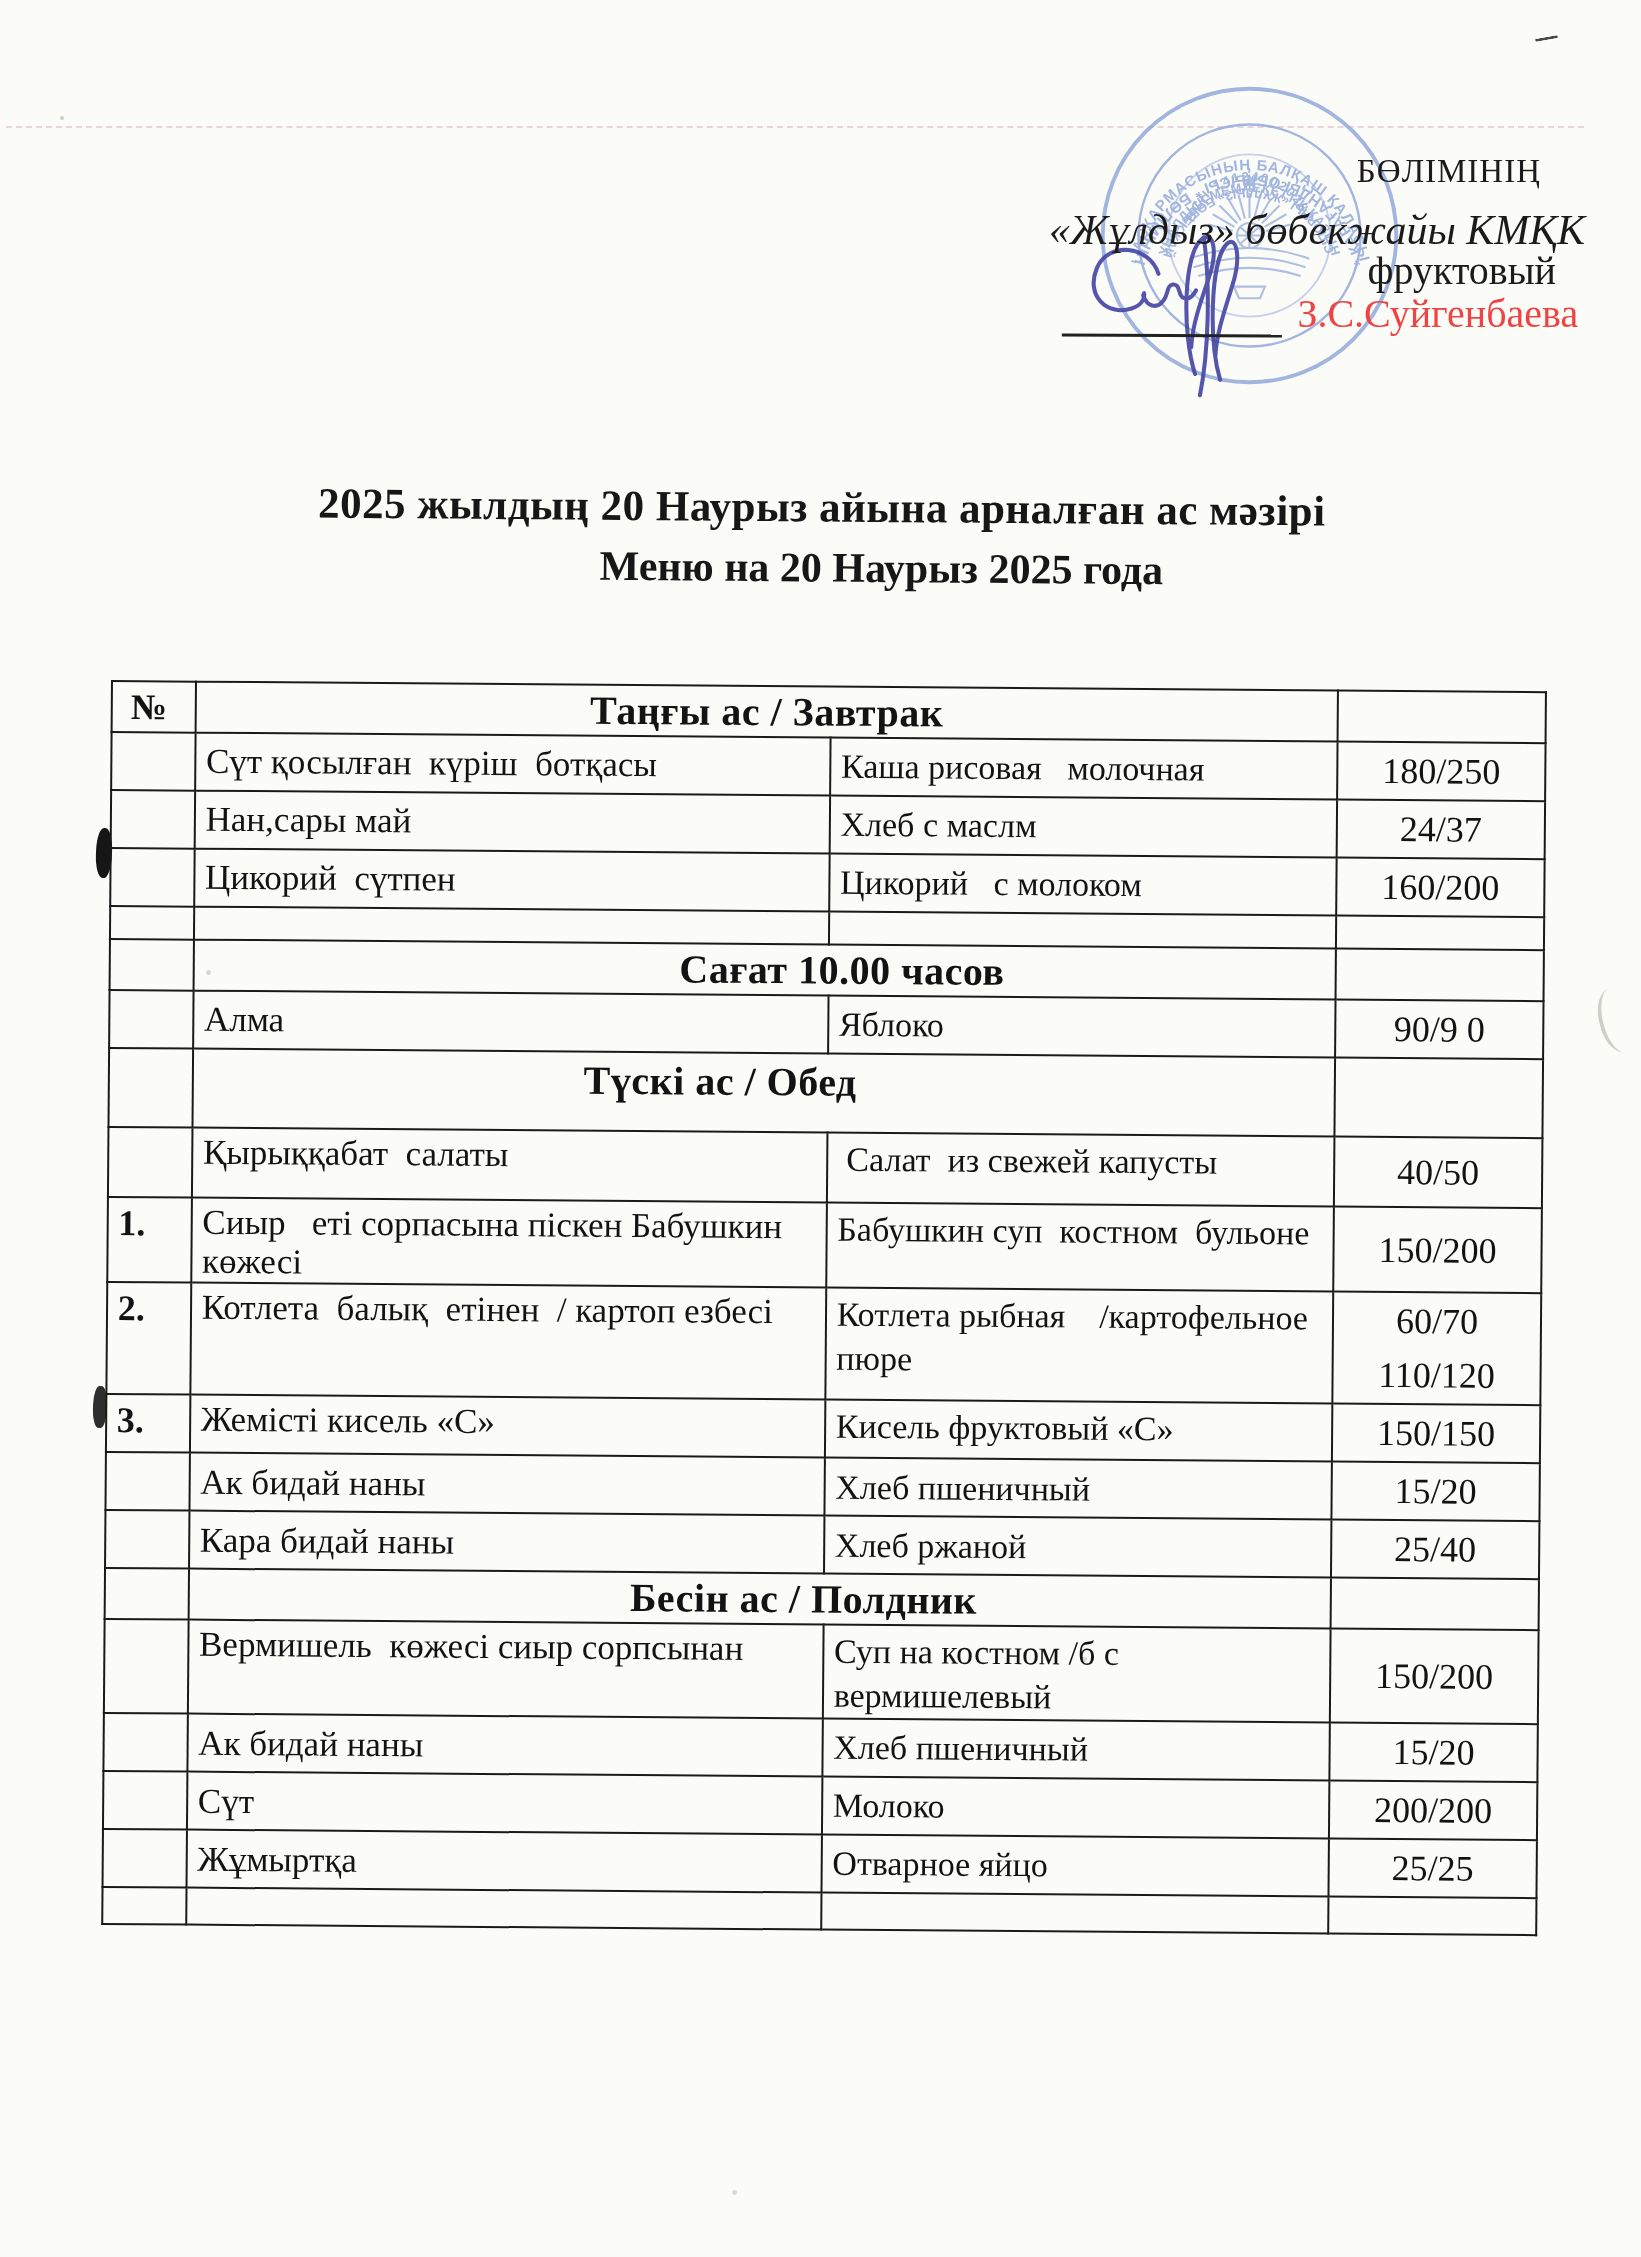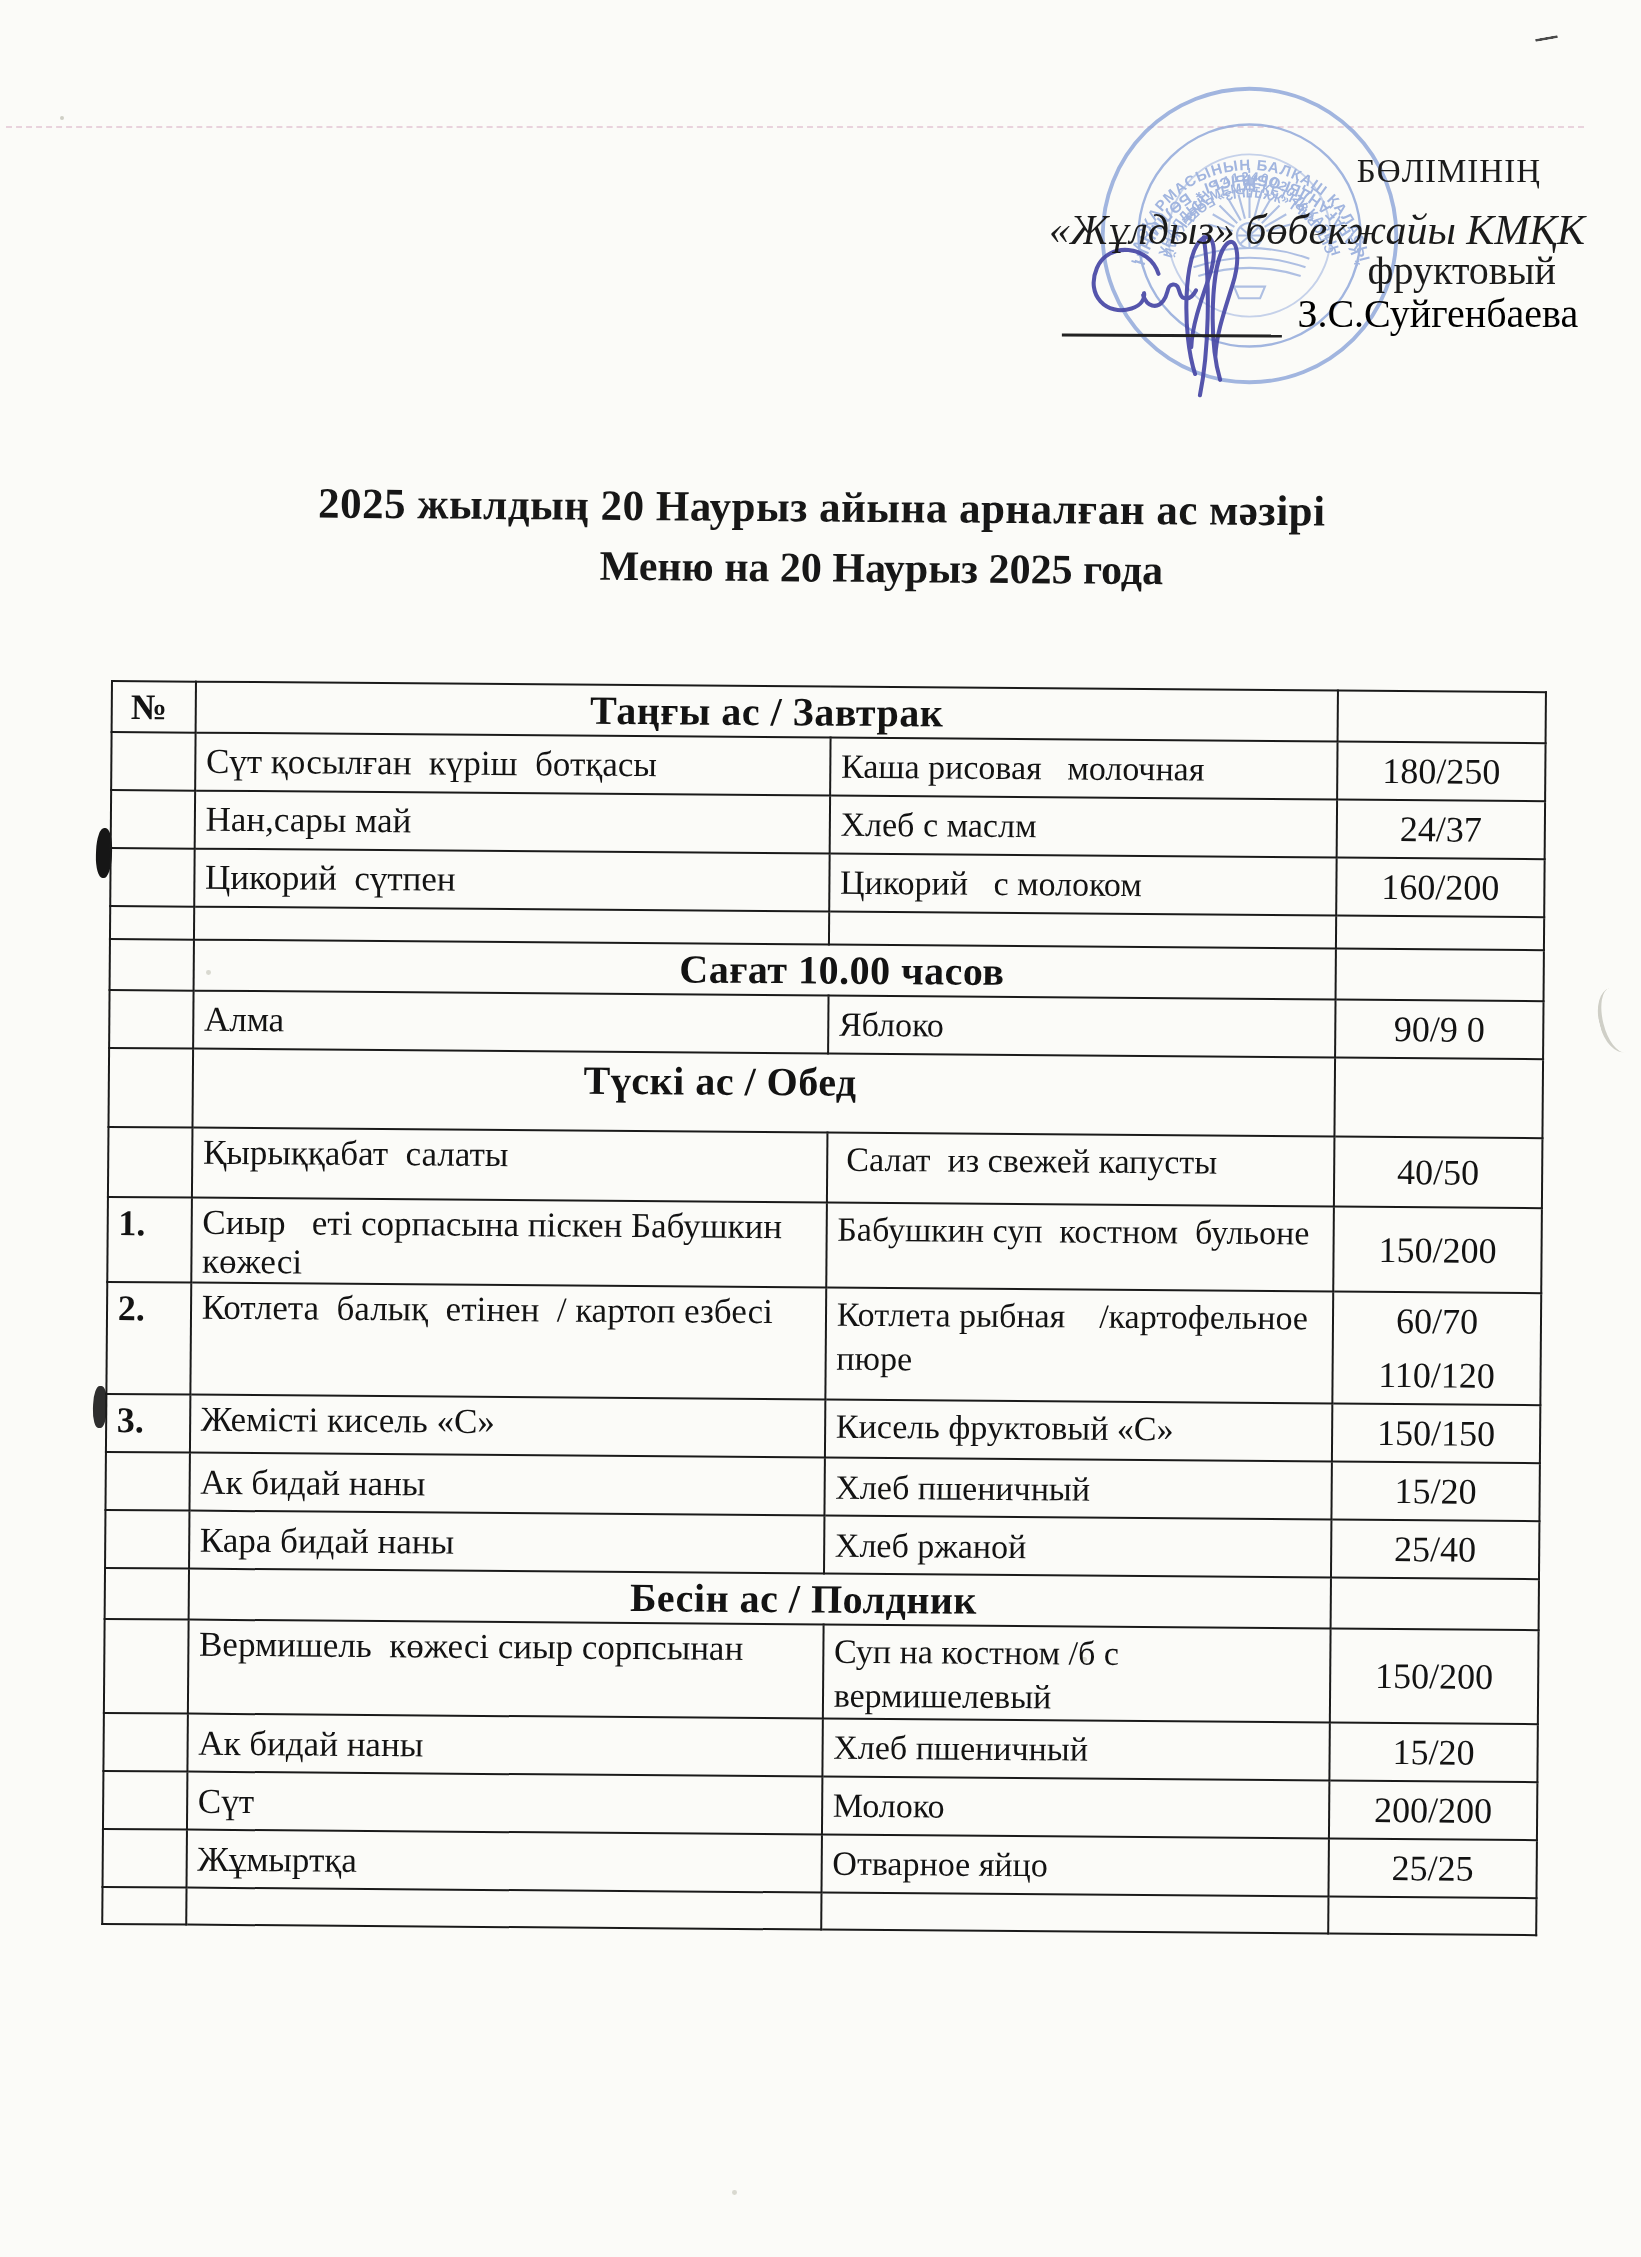--- a/index.html
+++ b/index.html
@@ -38,21 +38,21 @@
   .signature path{stroke:var(--ink);stroke-width:4.2;fill:none;stroke-linecap:round;stroke-linejoin:round;}
 
   
   .approval-line{position:absolute;text-align:right;color:#1b1b1b;white-space:nowrap;}
   .approve-label{right:100px;top:153px;font-size:33px;letter-spacing:1px;}
   .org-name{right:56px;top:206px;font-size:42px;font-style:italic;}
   .role{right:85px;top:247px;font-size:40px;}
   .sig-row{position:absolute;left:1062px;top:290px;display:flex;align-items:flex-end;white-space:nowrap;}
   .sig-line{display:inline-block;width:220px;height:41px;border-bottom:3.4px solid #222;
     margin-right:15.4px;transform:rotate(0.3deg);}
-  .sig-name{font-size:40px;color:#000000;}
+  .sig-name{font-size:40px;color:#ef4444;}
 
   
   .tilted{position:absolute;left:0;top:0;width:1641px;height:2257px;
     transform:rotate(0.45deg);transform-origin:116px 680px;}
 
   .title-block{position:absolute;left:0;top:477px;width:1641px;text-align:center;color:#171717;}
   .title-line1{font-size:43px;font-weight:bold;letter-spacing:0.5px;}
   .title-line2{font-size:42px;font-weight:bold;margin-top:11.6px;transform:translateX(60px);}
 
   

